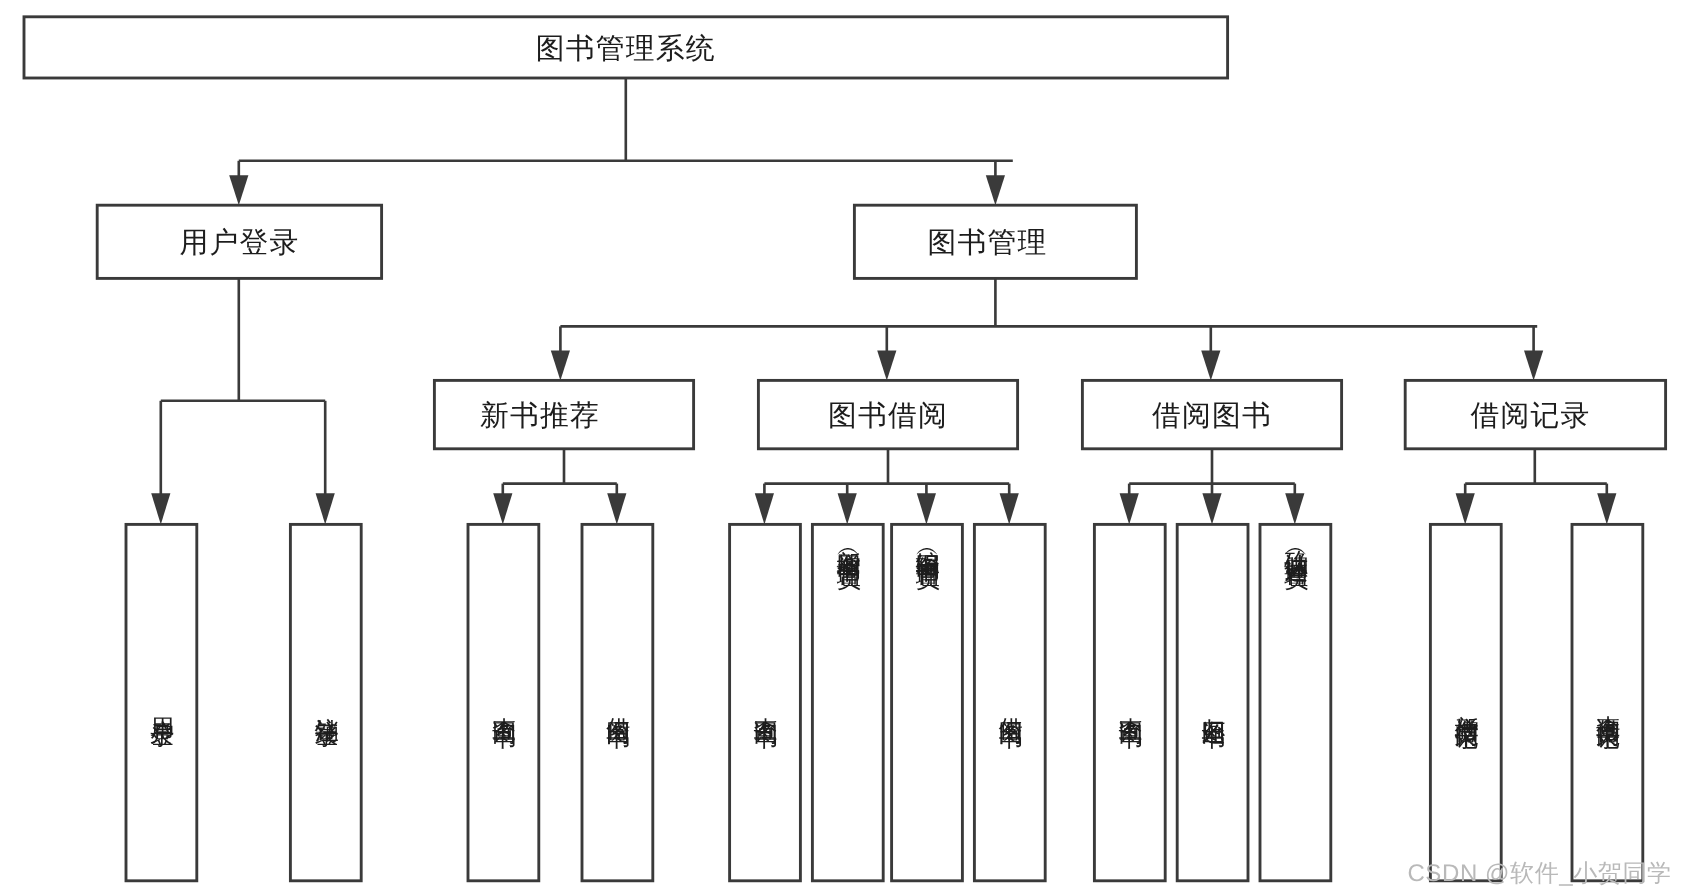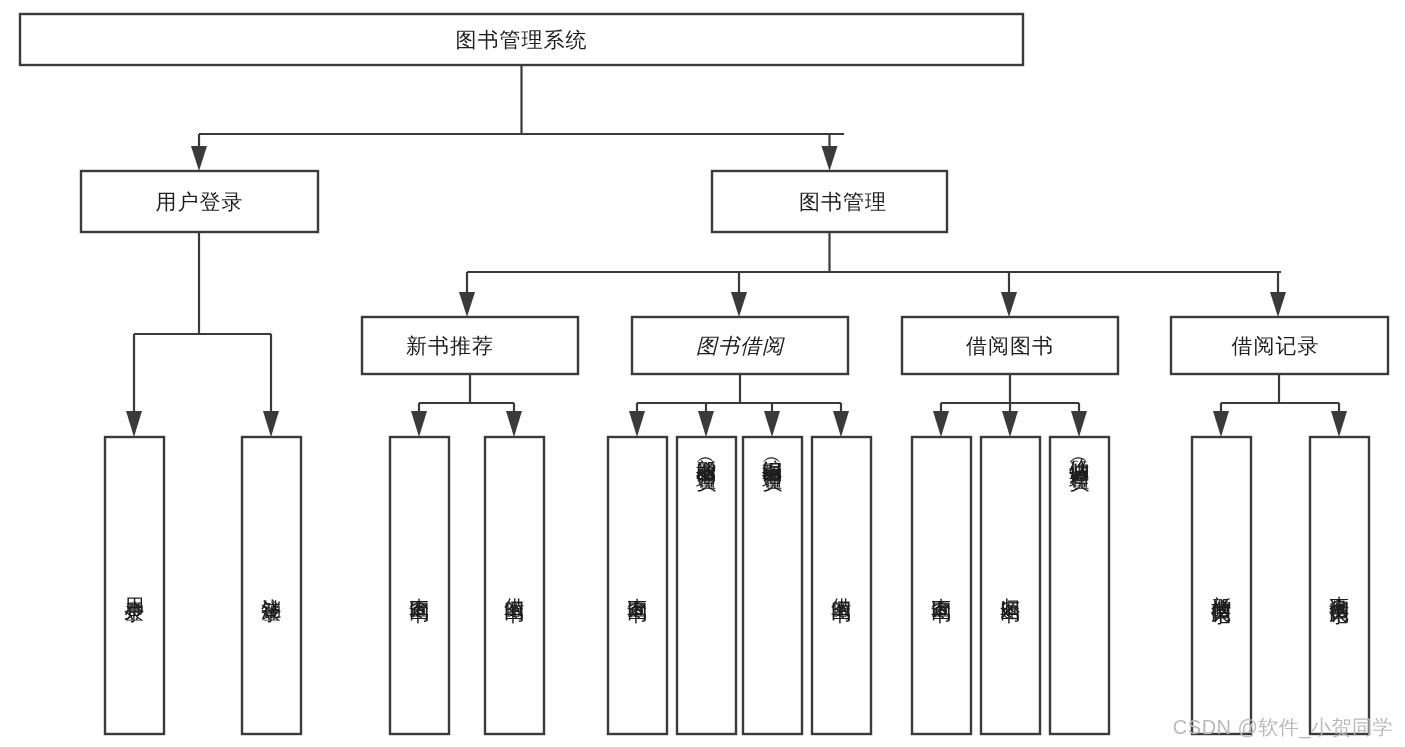--- a/index.html
+++ b/index.html
@@ -43,21 +43,21 @@
   .arrow-head {
     fill: #3a3a3a;
     stroke: none;
   }
   .node-label {
     position: absolute;
     display: flex;
     align-items: center;
     justify-content: center;
     color: #1d1d1d;
-    font-size: 21px;
+    font-size: 24px;
     letter-spacing: 1px;
     font-family: "Liberation Sans", "DejaVu Sans", sans-serif;
     white-space: nowrap;
     pointer-events: none;
   }
   .leaf-label {
     position: absolute;
     display: flex;
     align-items: center;
     justify-content: center;
@@ -188,25 +188,25 @@
 
     <rect class="leaf-box" x="1192" y="437" width="59" height="297"></rect>
     <rect class="leaf-box" x="1310" y="437" width="59" height="297"></rect>
 
   </svg>
 
   <div class="node-label" style="left:20px; top:14px; width:1003px; height:51px;">图书管理系统</div>
 
   <div class="node-label" style="left:81px; top:171px; width:237px; height:61px;">用户登录</div>
 
-  <div class="node-label" style="left:712px; top:171px; width:222px; height:61px;margin-left:20px;">图书管理</div>
+  <div class="node-label" style="left:712px; top:171px; width:222px; height:61px;">图书管理</div>
 
   <div class="node-label" style="left:362px; top:317px; width:176px; height:57px;">新书推荐</div>
 
-  <div class="node-label" style="left:632px; top:317px; width:216px; height:57px;font-style:italic;">图书借阅</div>
+  <div class="node-label" style="left:632px; top:317px; width:216px; height:57px;">图书借阅</div>
 
   <div class="node-label" style="left:902px; top:317px; width:216px; height:57px;">借阅图书</div>
 
   <div class="node-label" style="left:1147px; top:317px; width:257px; height:57px;">借阅记录</div>
 
   <div class="leaf-label" style="left:105px; top:437px; width:59px; height:297px;">用户登录</div>
   <div class="leaf-label" style="left:242px; top:437px; width:59px; height:297px;">注销登录</div>
 
   <div class="leaf-label" style="left:390px; top:437px; width:59px; height:297px;">查询图书</div>
   <div class="leaf-label" style="left:485px; top:437px; width:59px; height:297px;">借阅图书</div>

